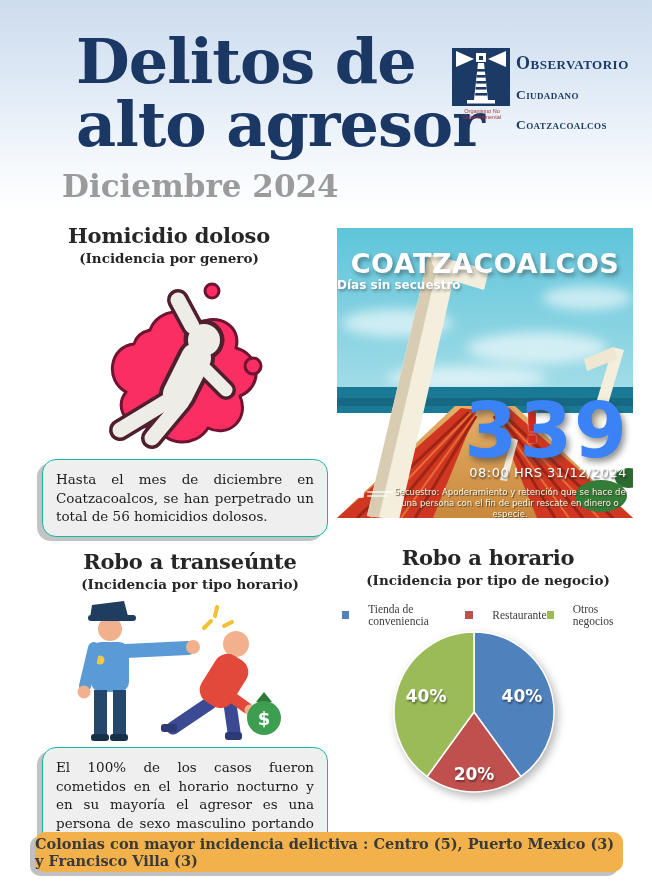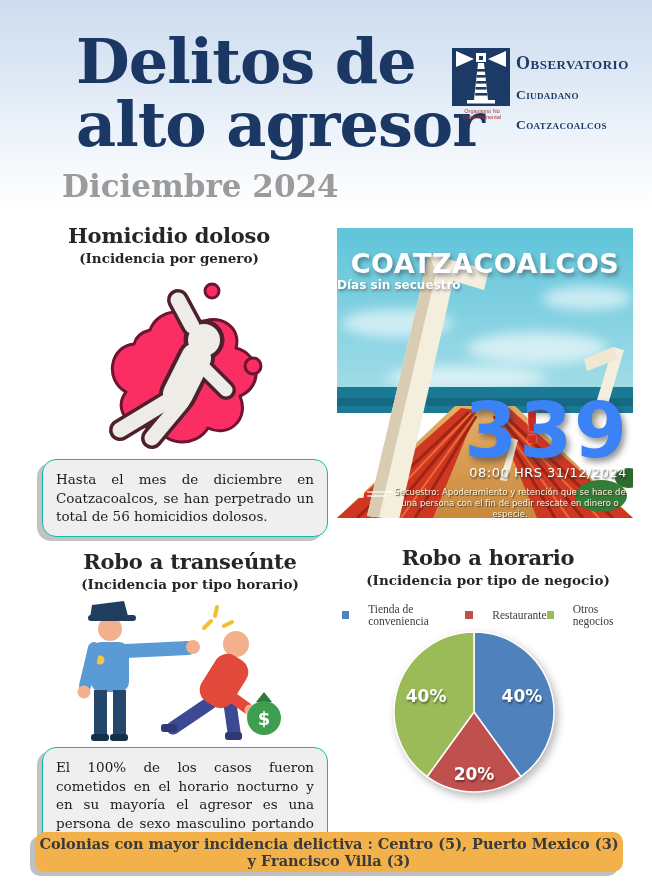--- a/index.html
+++ b/index.html
@@ -51,21 +51,21 @@
         padding:0 2px;box-sizing:border-box;}
   .legend-item{display:flex;align-items:center;gap:19px;font-size:11.5px;color:#3c3c3c;
         font-family:"Liberation Serif",serif;}
   .legend-swatch{width:8px;height:8px;display:inline-block;}
   #pie-svg{position:absolute;left:388px;top:625px;filter:drop-shadow(3px 4px 4px rgba(0,0,0,.28));}
   .pie-label{fill:#ffffff;font-weight:800;font-size:17px;text-anchor:middle;
         font-family:"DejaVu Sans",sans-serif;text-shadow:1px 2px 2px rgba(0,0,0,.4);}
   
   .banner{position:absolute;left:35px;top:832px;width:588px;height:40px;background:#f2b14b;
         border-radius:10px;box-shadow:-5px 4px 0 #c0c0c0;display:flex;align-items:center;
-        justify-content:center;font-size:14.5px;font-weight:800;color:#3a3a3a;text-align:center;}
+        justify-content:center;font-size:14.5px;font-weight:800;color:#3a3a3a;text-align:left;}
   .icon-wrap{position:absolute;}
 </style>
 </head>
 <body>
 
 <div class="page">
   <div class="header-bg"></div>
 
   <div class="main-title">
     <div>Delitos de</div>

